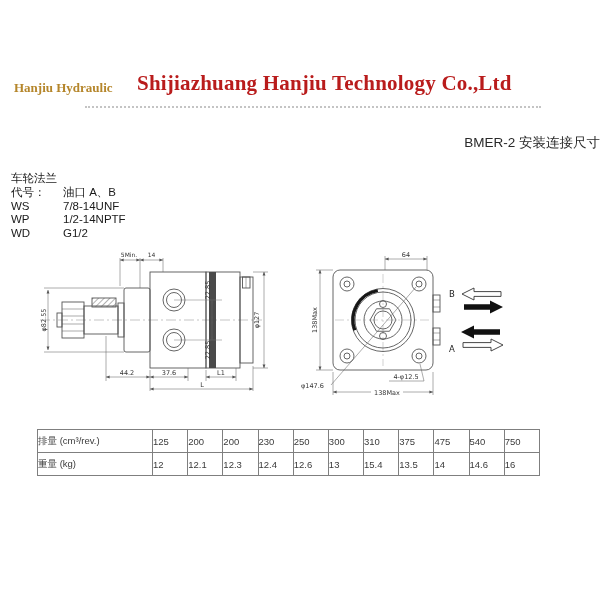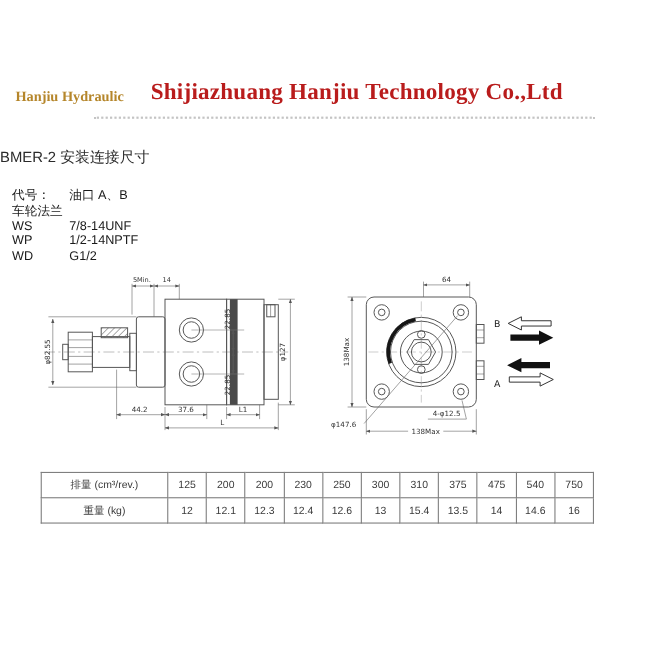--- a/index.html
+++ b/index.html
@@ -4,48 +4,48 @@
 <style>
   html,body{margin:0;padding:0}
   body{width:600px;height:600px;background:#ffffff;position:relative;overflow:hidden;
        font-family:"Liberation Sans","DejaVu Sans",sans-serif;color:#222}
   .logo{position:absolute;left:14px;top:80px;font-family:"Liberation Serif",serif;
         font-weight:bold;font-size:13px;color:#b5862b}
   .company{position:absolute;left:137px;top:71px;font-family:"Liberation Serif",serif;
         font-weight:bold;font-size:21px;color:#b91c1c;letter-spacing:.2px}
   .header-rule{position:absolute;left:85px;top:106px;width:456px;height:0;
         border-top:2px dotted #c4c4c4}
-  .subtitle{position:absolute;left:0;top:134px;width:600px;text-align:left;
+  .subtitle{position:absolute;left:0;top:134px;width:600px;text-align:right;
         font-size:13.5px;color:#2a2a2a}
   .specs{position:absolute;left:11px;top:172px;font-size:11.5px;line-height:13.8px;color:#1a1a1a}
   .spec-row{display:flex}
   .spec-code{width:52px}
   svg text{font-family:"DejaVu Sans",sans-serif;fill:#333}
   .dim-t{font-size:6.5px}
   .dim-s{font-size:6px}
   .port-l{font-size:8.5px;fill:#222}
   .dim-table{position:absolute;left:37px;top:429px;width:503px;border-collapse:collapse;
         table-layout:fixed;font-size:9.5px;color:#3a3a3a}
-  .dim-table td{border:1px solid #7f7f7f;height:22px;text-align:center;padding:0;
+  .dim-table td{border:1px solid #7f7f7f;height:22px;text-align:left;padding:0;
         overflow:hidden;white-space:nowrap}
 </style>
 </head>
 <body>
 
 <div class="logo">Hanjiu Hydraulic</div>
 <div class="company">Shijiazhuang Hanjiu Technology Co.,Ltd</div>
 <div class="header-rule"></div>
 <div class="subtitle">BMER-2  安装连接尺寸</div>
 
 <div class="specs">
+  <div class="spec-row">车轮法兰</div>
   <div class="spec-row">
     <span class="spec-code">代号：</span>
     <span>油口 A、B</span>
   </div>
-  <div class="spec-row">车轮法兰</div>
   <div class="spec-row">
     <span class="spec-code">WS</span>
     <span>7/8-14UNF</span>
   </div>
   <div class="spec-row">
     <span class="spec-code">WP</span>
     <span>1/2-14NPTF</span>
   </div>
   <div class="spec-row">
     <span class="spec-code">WD</span>

